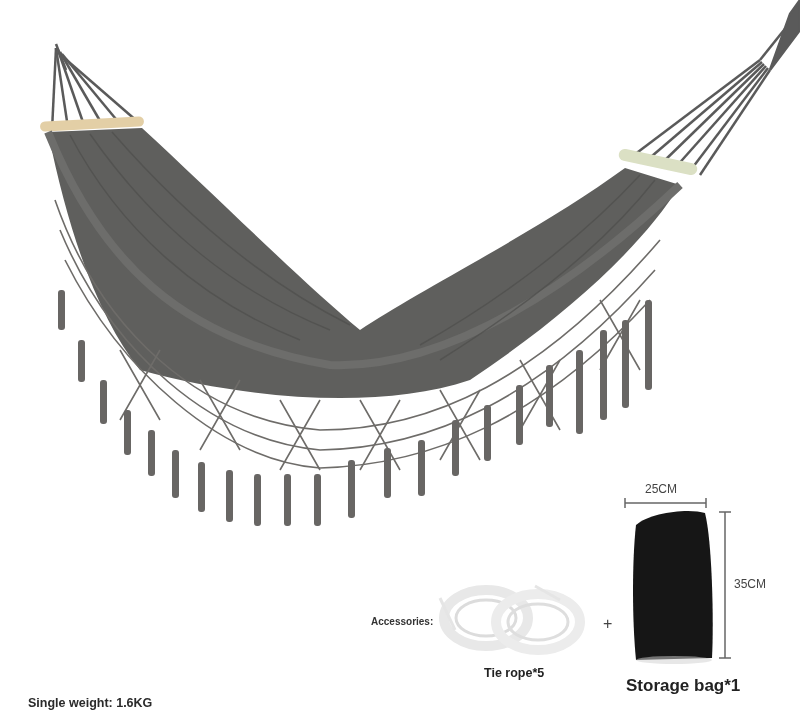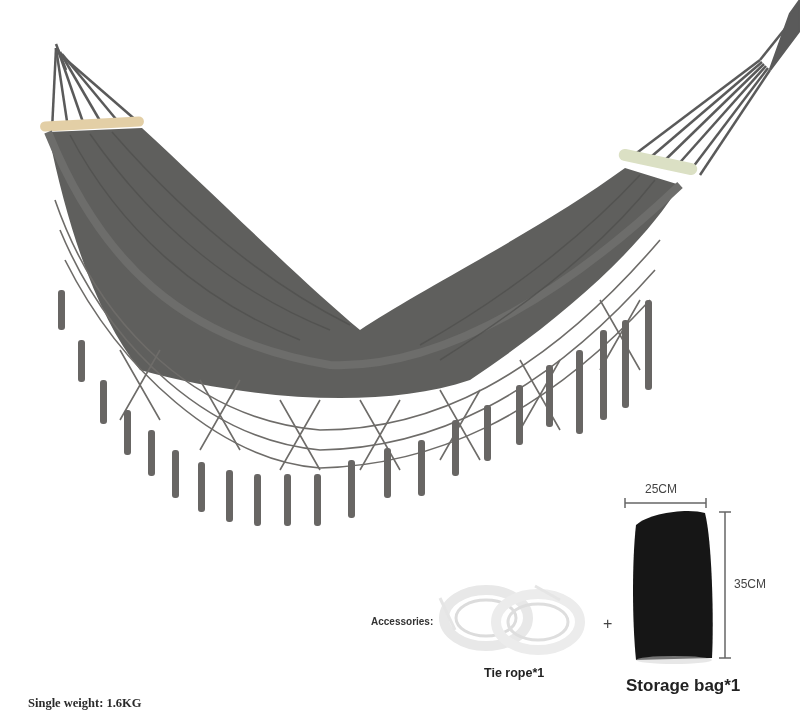--- a/index.html
+++ b/index.html
@@ -2,21 +2,21 @@
 <html><head>
 <meta charset="utf-8">
 <style>
   html, body { margin: 0; padding: 0; background: #ffffff; }
   body { width: 800px; height: 717px; position: relative; overflow: hidden;
          font-family: "Liberation Sans", "DejaVu Sans", sans-serif; }
   .stage { position: absolute; left: 0; top: 0; width: 800px; height: 717px; }
   svg.hammock { position: absolute; left: 0; top: 0; }
   .spec { position: absolute; left: 28px; color: #2b2b2b; font-weight: bold; font-size: 12.5px; }
   .spec.size { top: 677px; }
-  .spec.weight { top: 696px; font-family: Liberation Serif, serif; }
+  .spec.weight { top: 696px; }
   .acc-label { position: absolute; left: 371px; top: 616px; font-size: 10px; font-weight: bold; color: #333; }
   .rope-caption { position: absolute; left: 484px; top: 666px; font-size: 12.5px; font-weight: bold; color: #222; }
   .plus { position: absolute; left: 603px; top: 615px; font-size: 16px; color: #444; }
   .bag-caption { position: absolute; left: 626px; top: 676px; font-size: 17px; font-weight: bold; color: #222; }
   .dim-w { position: absolute; left: 645px; top: 482px; font-size: 12px; color: #444; }
   .dim-h { position: absolute; left: 734px; top: 569px; font-size: 12px; color: #444; margin-top: 8px; }
 </style>
 </head>
 <body>
 
@@ -112,17 +112,17 @@
       <line x1="719" y1="512" x2="731" y2="512"></line>
       <line x1="719" y1="658" x2="731" y2="658"></line>
     </g>
   </svg>
 
   <div class="dim-w">25CM</div>
   <div class="dim-h">35CM</div>
 
   <div class="acc-label">Accessories:</div>
   <div class="plus">+</div>
-  <div class="rope-caption">Tie rope*1</div>
+  <div class="rope-caption">Tie rope*5</div>
   <div class="bag-caption">Storage bag*1</div>
 
   <div class="spec weight">Single weight: 1.6KG</div>
 </div>
 
 </body></html>

